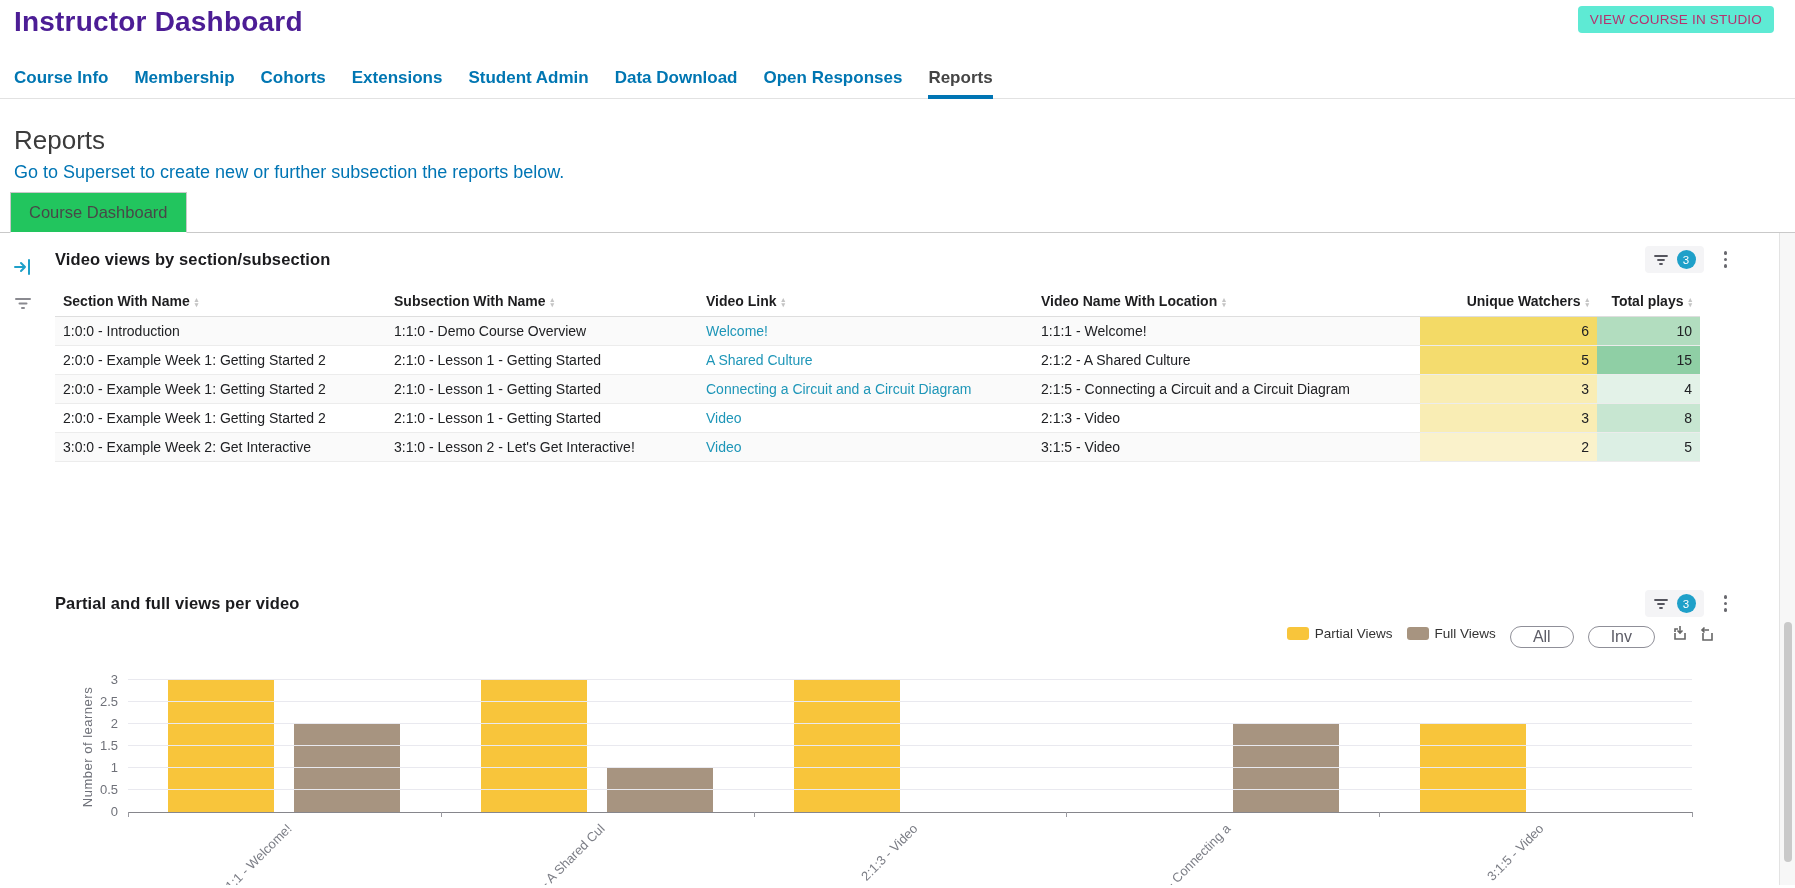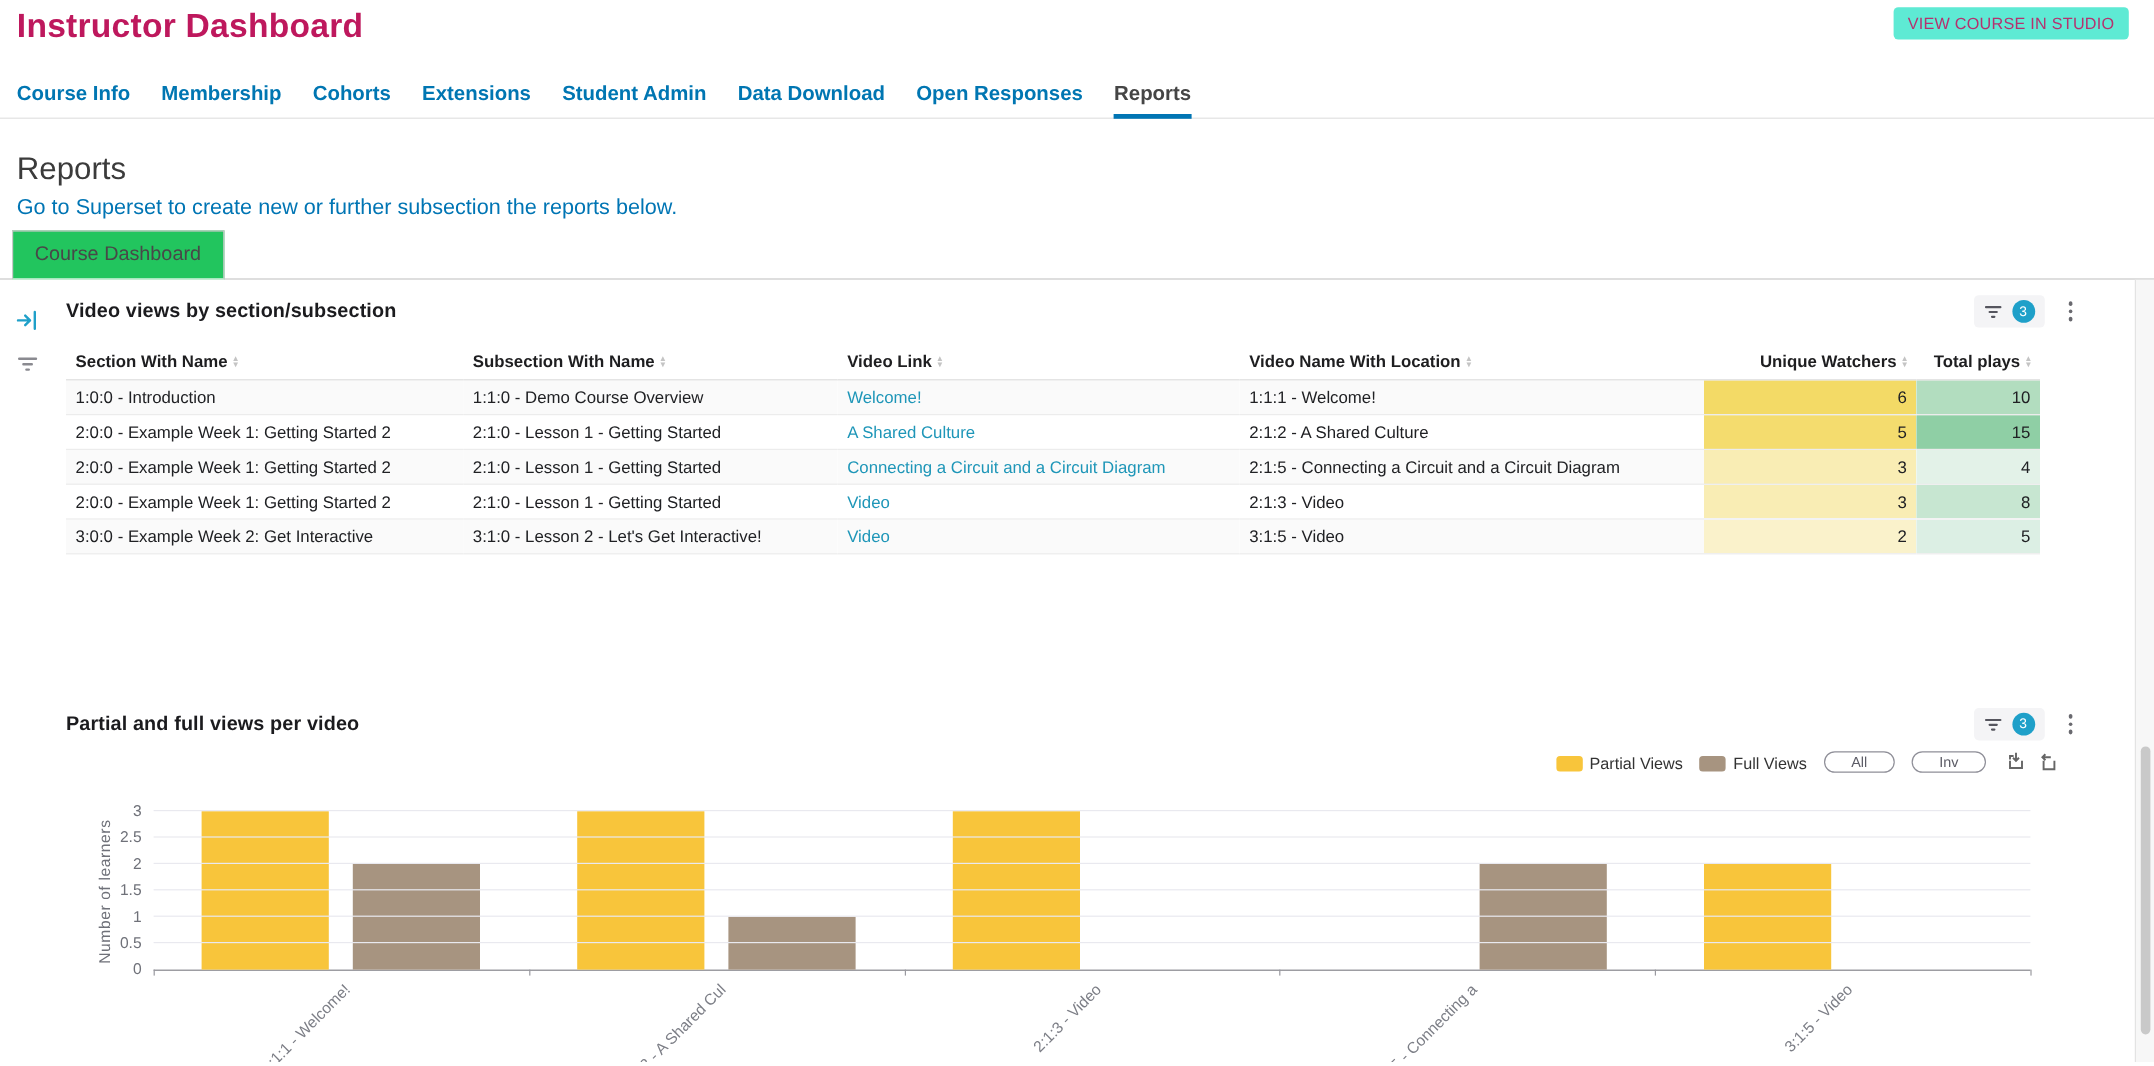--- a/index.html
+++ b/index.html
@@ -1,21 +1,21 @@
 <!DOCTYPE html>
 <html><head>
 <meta charset="utf-8">
 <style>
   * { margin:0; padding:0; box-sizing:border-box; }
   html,body { width:1795px; height:888px; overflow:hidden; background:#fff;
     font-family:"Liberation Sans", sans-serif; color:#3b3b3b; }
 
   
   .top { position:relative; padding:6px 20px 0 14px; height:40px; }
-  .top h1 { font-size:28px; font-weight:700; color:#be185d; letter-spacing:.2px; }
+  .top h1 { font-size:28px; font-weight:700; color:#4c1d95; letter-spacing:.2px; }
   .studio-btn { position:absolute; top:6px; right:21px; background:#5eead4; border:none;
     color:#b5326f; font-family:inherit; font-size:13.5px; padding:6px 12px; border-radius:4px;
     cursor:pointer; letter-spacing:.2px; }
 
   
   .main-nav { margin-top:22px; padding:0 14px; border-bottom:1px solid #e2e2e2;
     display:flex; gap:26px; }
   .nav-item { font-size:17px; font-weight:600; color:#0076b2; padding:6px 0 10px;
     cursor:pointer; position:relative; white-space:nowrap; }
   .nav-item.active { color:#454545; }
@@ -63,25 +63,25 @@
   .tbl td { padding:6px 8px; border-bottom:1px solid #ececec; white-space:nowrap;
     overflow:hidden; }
   .tbl tr:nth-child(odd) td { background:#fafafa; }
   .tbl td.num { text-align:right; }
   .tbl a { color:#1e96b8; text-decoration:none; cursor:pointer; }
   .sort { display:inline-flex; flex-direction:column; margin-left:5px; vertical-align:middle;
     font-size:7px; line-height:5px; color:#c4c4c4; }
 
   
   .chart-card { margin-top:128px; }
-  .legend-row { display:flex; align-items:flex-end; justify-content:flex-end; gap:14px;
+  .legend-row { display:flex; align-items:flex-start; justify-content:flex-end; gap:14px;
     margin-top:9px; margin-right:48px; font-size:13.5px; color:#333; }
   .legend-item { display:flex; align-items:center; gap:6px; cursor:pointer; }
   .swatch { width:22px; height:13px; border-radius:3px; }
-  .pill { border:1.5px solid #8f8f98; border-radius:12px; padding:1px 22px; font-size:12px;
+  .pill { border:1.5px solid #8f8f98; border-radius:12px; padding:1px 22px; font-size:16px;
     color:#5c5c66; cursor:pointer; }
   .toolbox { display:flex; gap:10px; margin-left:2px; }
   .toolbox svg { cursor:pointer; }
 
   .plot { position:relative; margin:33px 71px 0 73px; height:132px;
     border-bottom:1px solid #86868c; }
   .gridline { position:absolute; left:0; right:0; height:1px; background:#e9e9ef; }
   .ytick { position:absolute; right:calc(100% + 10px); font-size:13px; color:#6f7179;
     transform:translateY(7px); }
   .ylab { position:absolute; left:-120px; top:calc(50% - 8px); width:160px; height:16px;

